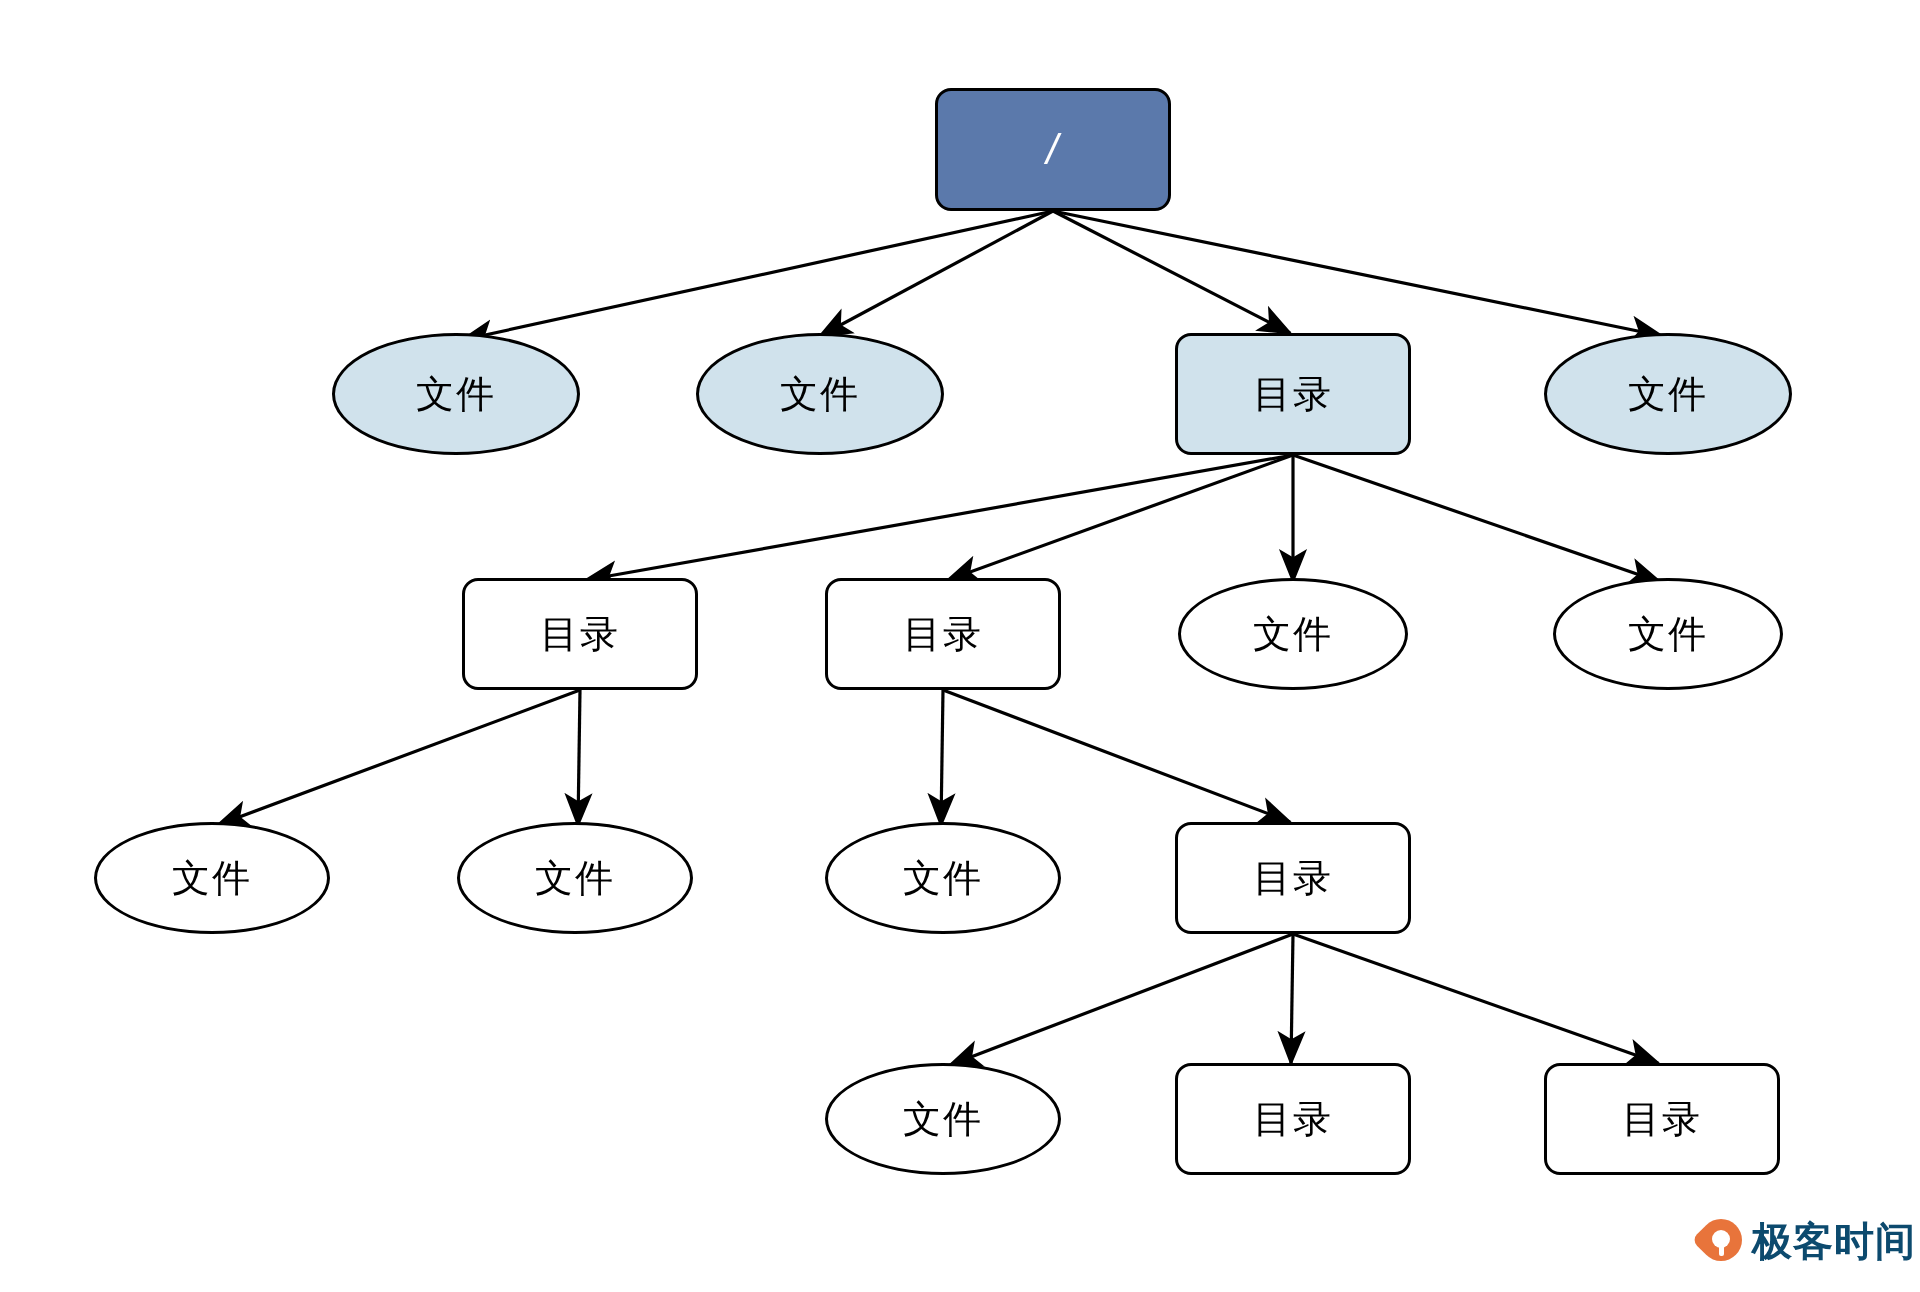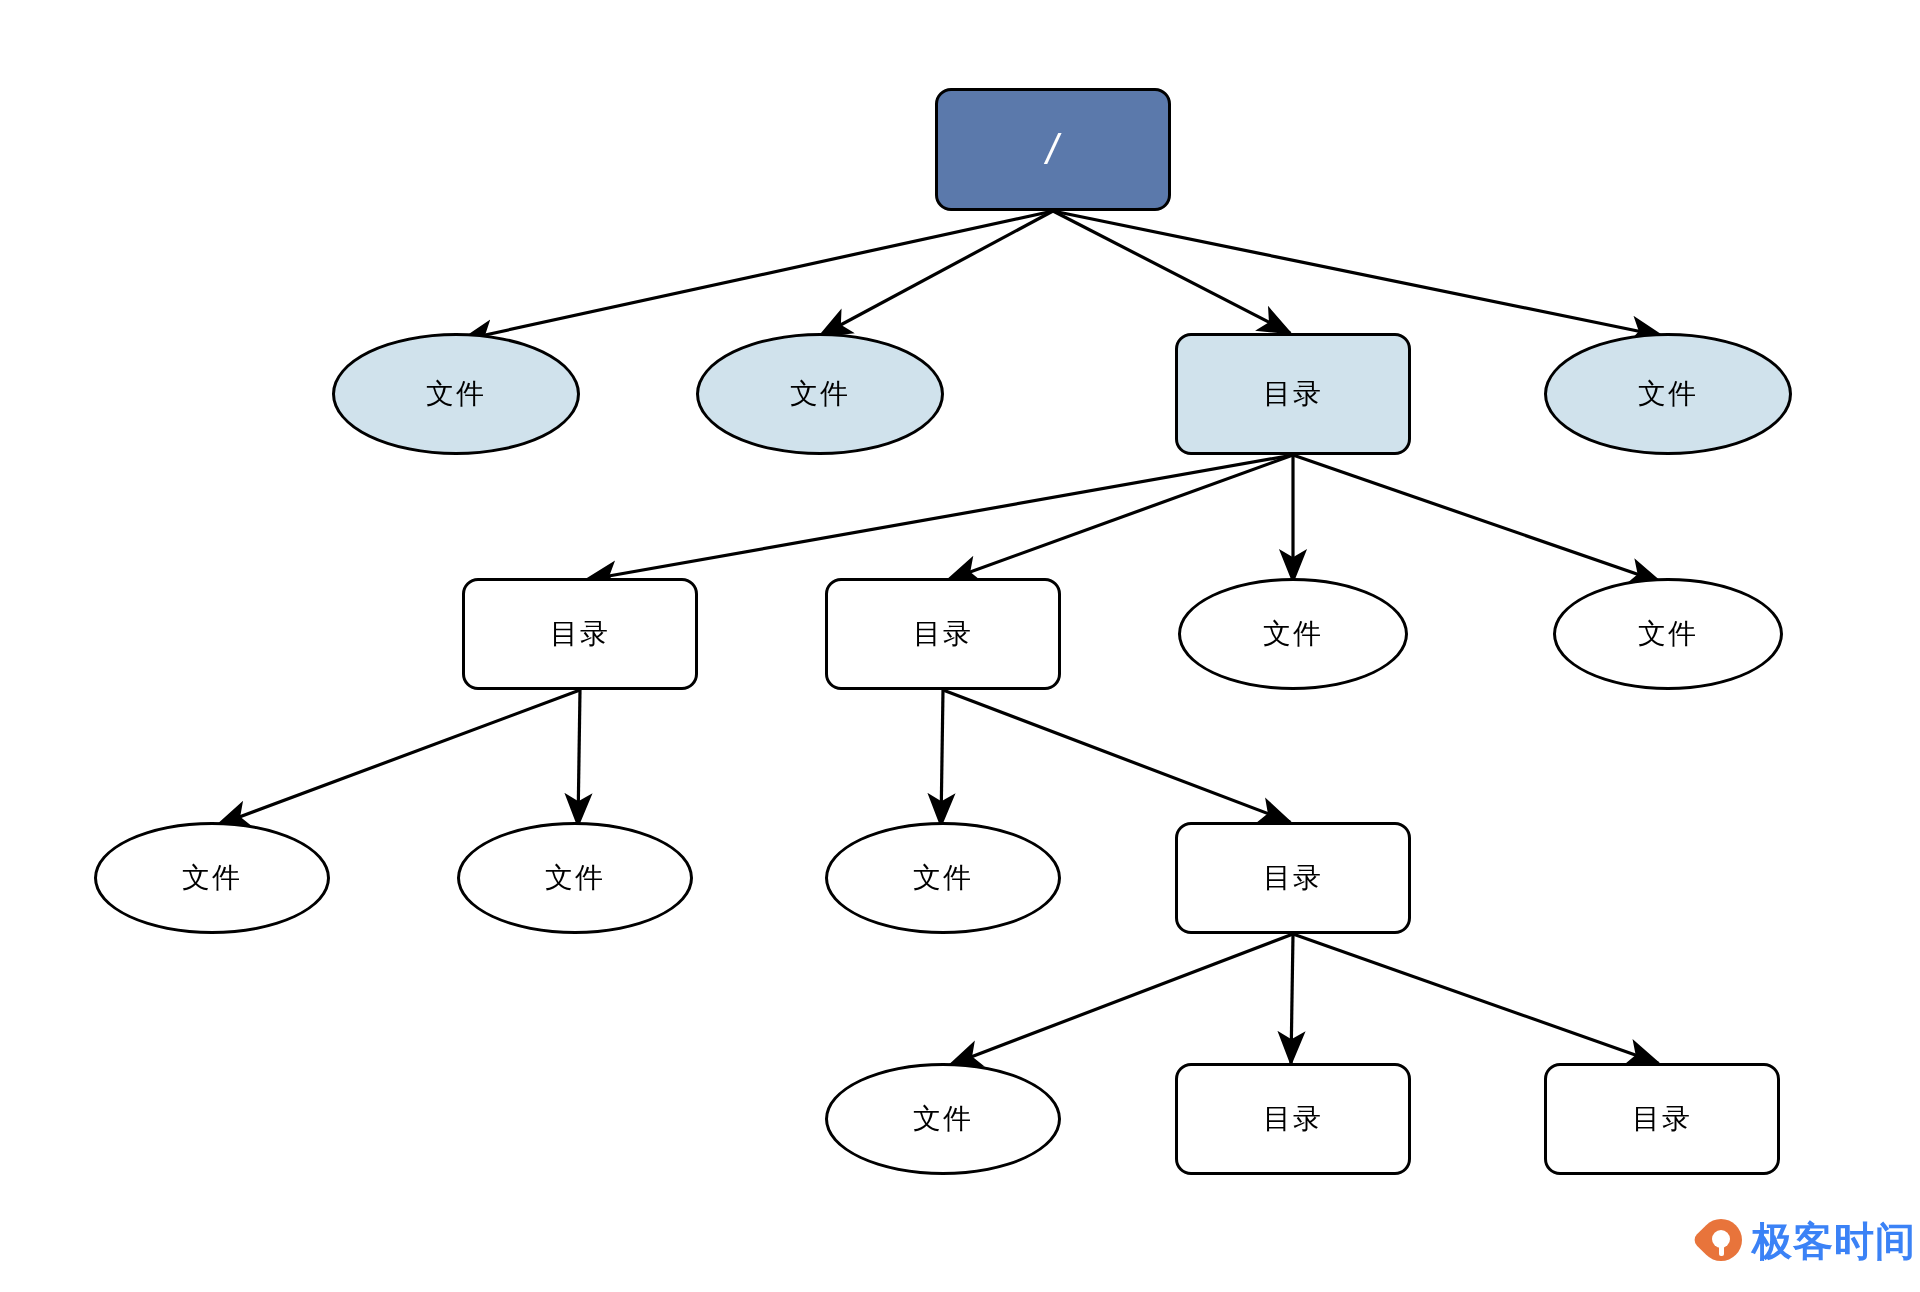--- a/index.html
+++ b/index.html
@@ -26,21 +26,21 @@
     pointer-events: none;
   }
   .node {
     position: absolute;
     display: flex;
     align-items: center;
     justify-content: center;
     box-sizing: border-box;
     border: 3px solid #000000;
     color: #000000;
-    font-size: 28px;
+    font-size: 38px;
     line-height: 1;
     letter-spacing: 2px;
     user-select: none;
   }
   .node.rect {
     border-radius: 16px;
   }
   .node.ellipse {
     border-radius: 50%;
   }
@@ -181,16 +181,16 @@
         <span class="node-label">目录</span>
       </div>
     </div>
 
   <div id="watermark" style="left: 1700px; top: 1214px;">
     <span class="wm-mark">
       <span class="blob" style="background: rgb(232, 116, 59);"></span>
       <span class="inner"></span>
       <span class="tail"></span>
     </span>
-    <span class="wm-text" style="color: #3b82f6; text-align: right;">极客时间</span>
+    <span class="wm-text" style="color: #0c4a6e; text-align: right;">极客时间</span>
   </div>
 
 </div>
 
 </body></html>

